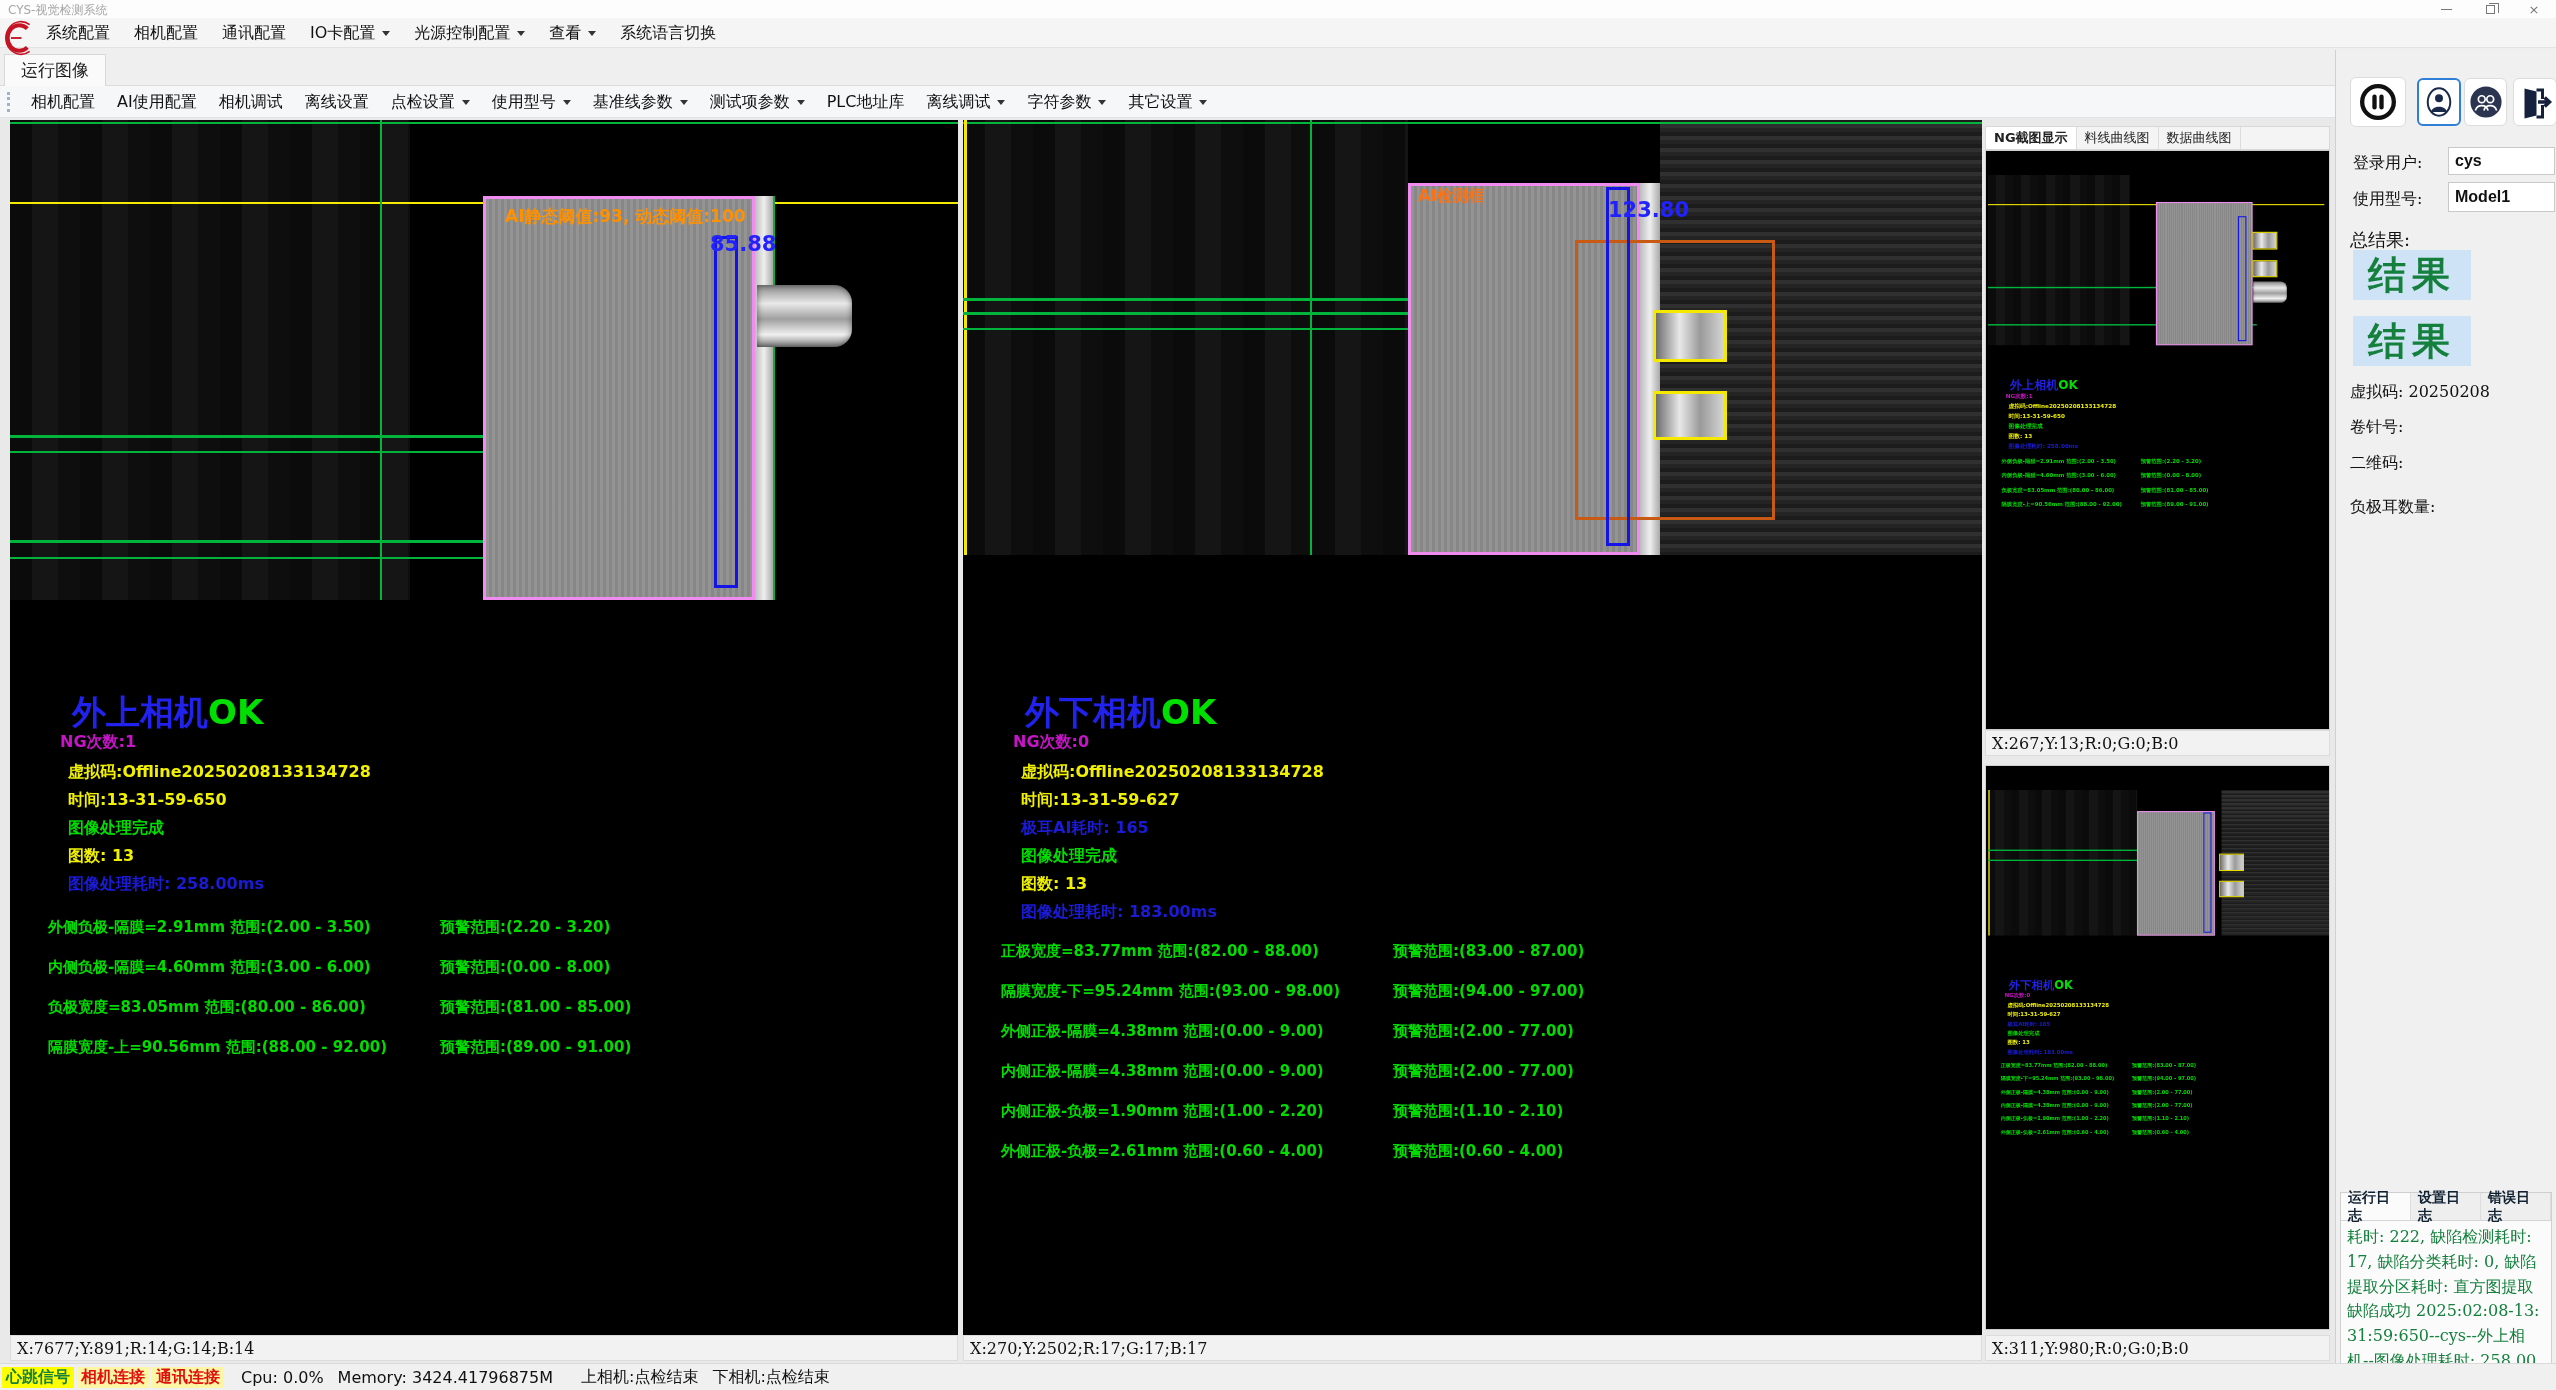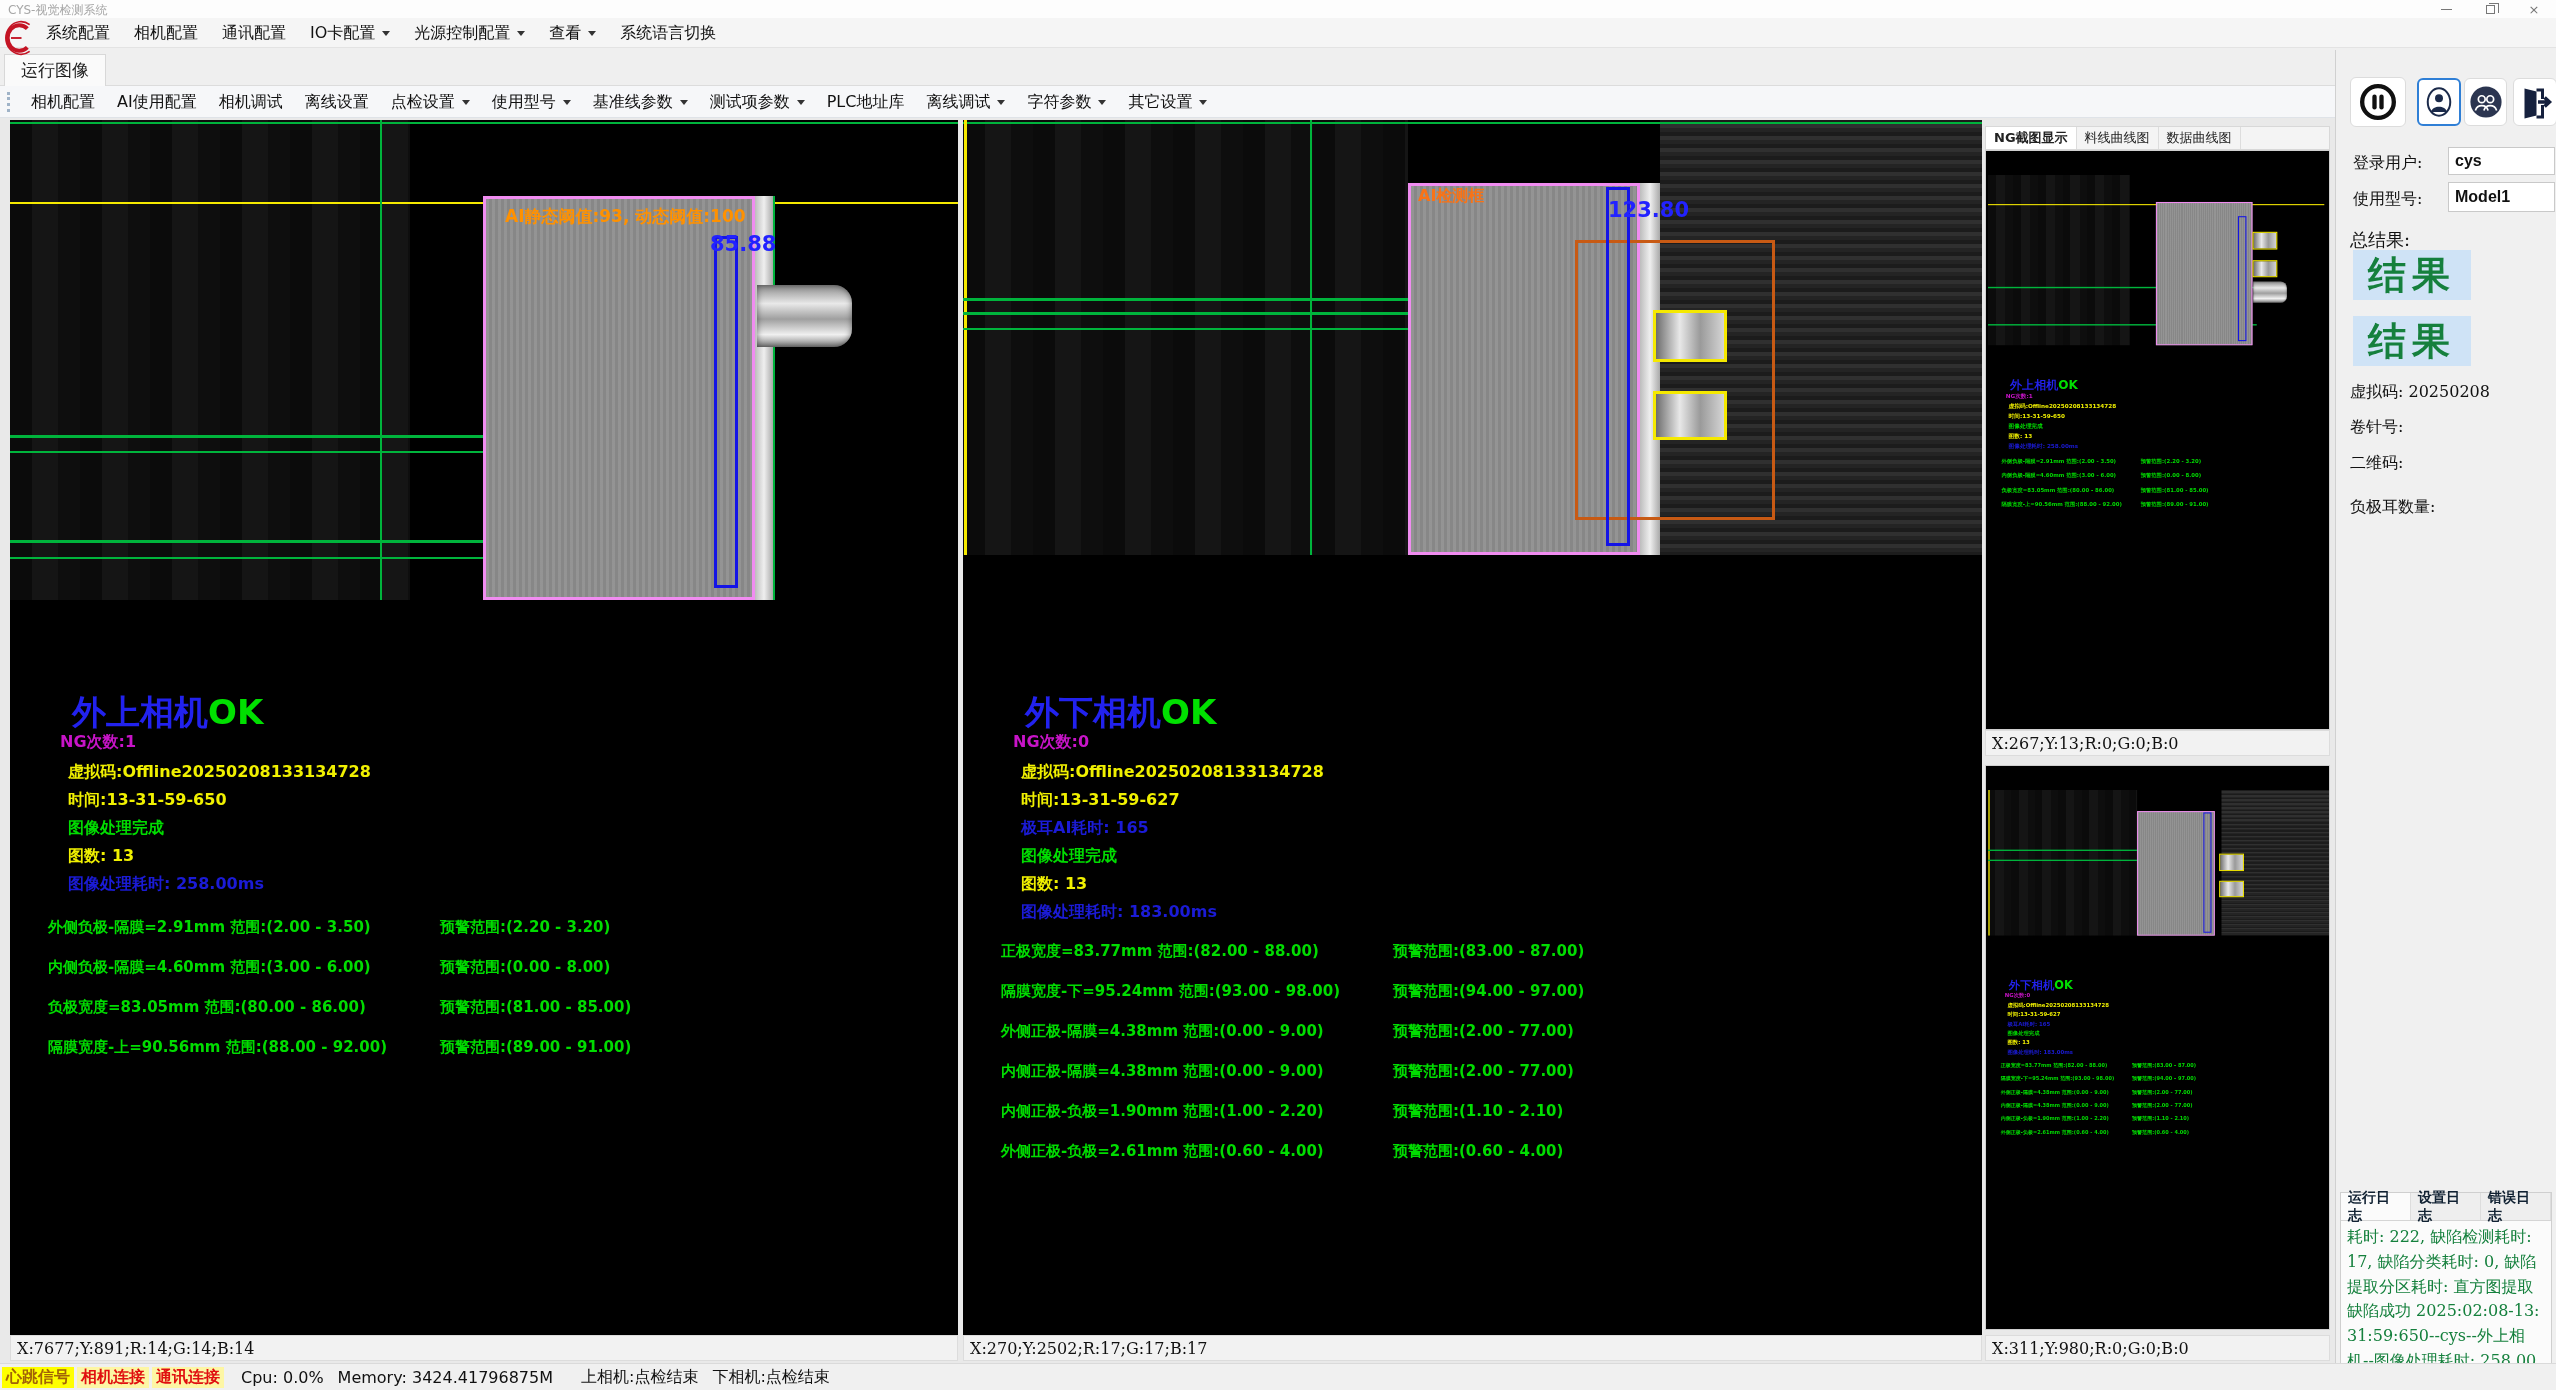--- a/index.html
+++ b/index.html
@@ -96,21 +96,21 @@
 
   #logbox { position:absolute; left:2340px; top:1168px; width:212px; height:192px; background:#fbfbfb; border:1px solid #cfcfcf;margin-top:24px; }
   #log-tabs { position:absolute; left:0; top:0; width:100%; height:28px; display:flex; background:#eee; border-bottom:1px solid #d5d5d5; }
   .ltab { padding:0 7px; display:flex; align-items:center; font-size:14px; font-weight:bold; color:#123; border-right:1px solid #ddd; font-family:"DejaVu Serif", serif; }
   .ltab.active { background:#fbfbfb; }
   #log-content { position:absolute; left:6px; top:32px; width:198px; font-size:16px; line-height:1.55; color:#15803d; font-family:"DejaVu Serif", serif; word-break:break-all; }
 
   
   #statusbar { position:absolute; left:0; top:1363px; width:2556px; height:27px; background:#f0f0f0; border-top:1px solid #dadada; display:flex; align-items:center; font-size:16px; }
   .badge { height:21px; display:flex; align-items:center; padding:0 4px; margin-right:3px; font-weight:bold; }
-  #badge-heart { background:#ffff00; color:#a16207; margin-left:2px; }
+  #badge-heart { background:#ffff00; color:#15803d; margin-left:2px; }
   #badge-cam   { background:#fdf6a4; color:#e01010; }
   #badge-comm  { background:#fdf6a4; color:#e01010; }
   .sinfo { color:#111; margin-left:14px; white-space:nowrap; }
 </style>
 </head>
 <body>
 
 <div id="titlebar">
   <span id="title-text">CYS-视觉检测系统</span>
   <div class="winctl" id="btn-min">

